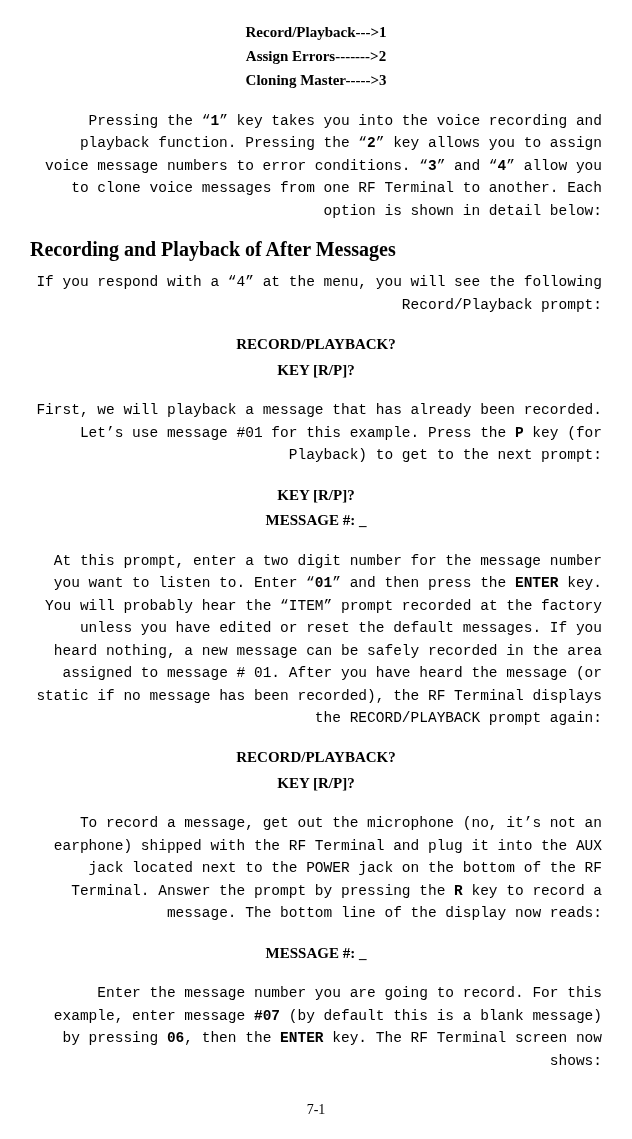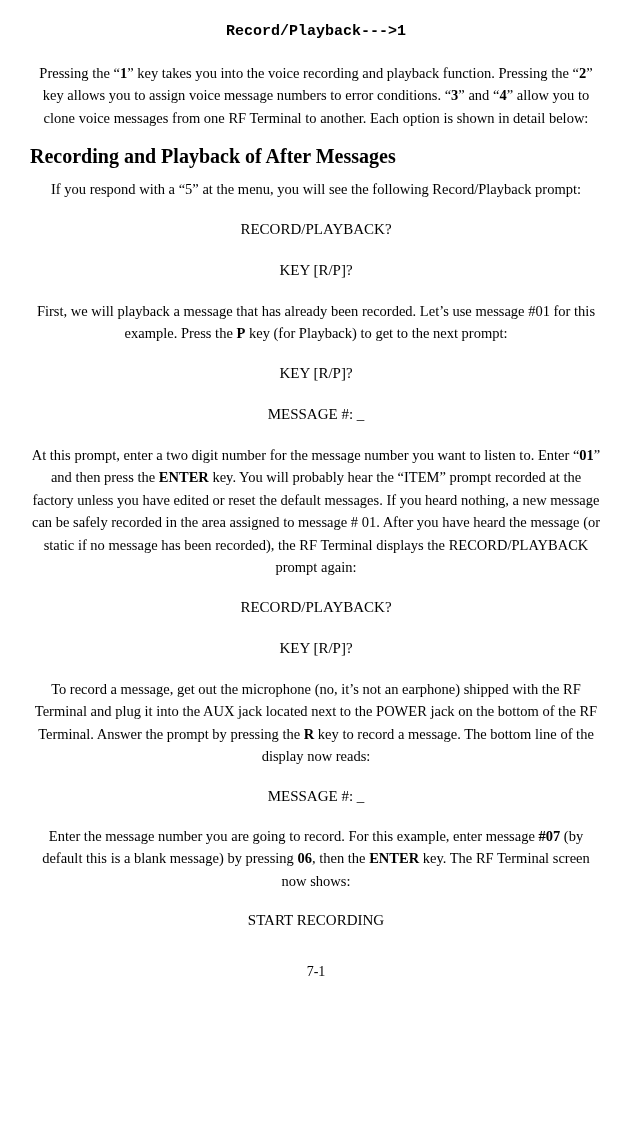--- a/index.html
+++ b/index.html
@@ -15,78 +15,79 @@
       font-family: Times New Roman, Times, serif;
       font-size: 15px;
       color: #000000;
       padding: 20px 30px 40px 30px;
     }
 
     .menu-block {
       text-align: center;
       margin-bottom: 18px;
       line-height: 1.6;
-      font-family: Liberation Mono, monospace;
     }
 
     .menu-block p {
       font-weight: bold;
       font-size: 15px;
     }
 
     .body-text {
       font-size: 14.5px;
       line-height: 1.55;
       margin-bottom: 16px;
-      text-align: center;
+      text-align: right;
+      font-family: Liberation Mono, monospace;
     }
 
     .section-heading {
       font-size: 20px;
       font-weight: bold;
       margin-bottom: 10px;
       margin-top: 6px;
     }
 
     .centered-block {
       text-align: center;
       margin: 16px 0;
       line-height: 1.7;
     }
 
     .centered-block p {
-      font-weight: normal;
+      font-weight: bold;
       font-size: 15px;
-      margin-top: 16px;
     }
 
     .page-footer {
       text-align: center;
       margin-top: 30px;
       font-size: 14px;
     }
 
     b, strong {
       font-weight: bold;
     }
   </style>
 </head>
 <body>
 
 <div class="menu-block">
   <p>Record/Playback---&gt;1</p>
+  <p>Assign Errors-------&gt;2</p>
+  <p>Cloning Master-----&gt;3</p>
 </div>
 
 <p class="body-text">
   Pressing the “<strong>1</strong>” key takes you into the voice recording and playback function.  Pressing the “<strong>2</strong>” key allows you to assign voice message numbers to error conditions. “<strong>3</strong>” and “<strong>4</strong>” allow you to clone voice messages from one RF Terminal to another.  Each option is shown in detail below:
 </p>
 
 <div class="section-heading">Recording and Playback of After Messages</div>
 
-<p class="body-text">If you respond with a “5” at the menu, you will see the following Record/Playback prompt:</p>
+<p class="body-text">If you respond with a “4” at the menu, you will see the following Record/Playback prompt:</p>
 
 <div class="centered-block">
   <p>RECORD/PLAYBACK?</p>
   <p>KEY [R/P]?</p>
 </div>
 
 <p class="body-text">
   First, we will playback a message that has already been recorded. Let’s use message #01 for this example. Press the <strong>P</strong> key (for Playback) to get to the next prompt:
 </p>
 
@@ -110,18 +111,17 @@
 
 <div class="centered-block">
   <p>MESSAGE  #: _</p>
 </div>
 
 <p class="body-text">
   Enter the message number you are going to record. For this example, enter message <strong>#07</strong> (by default this is a blank message) by pressing <strong>06</strong>, then the <strong>ENTER</strong> key. The RF Terminal screen now shows:
 </p>
 
 <div class="centered-block">
-  <p>START RECORDING</p>
 </div>
 
 <div class="page-footer">
   <span>7-1</span>
 </div>
 
 </body></html>

